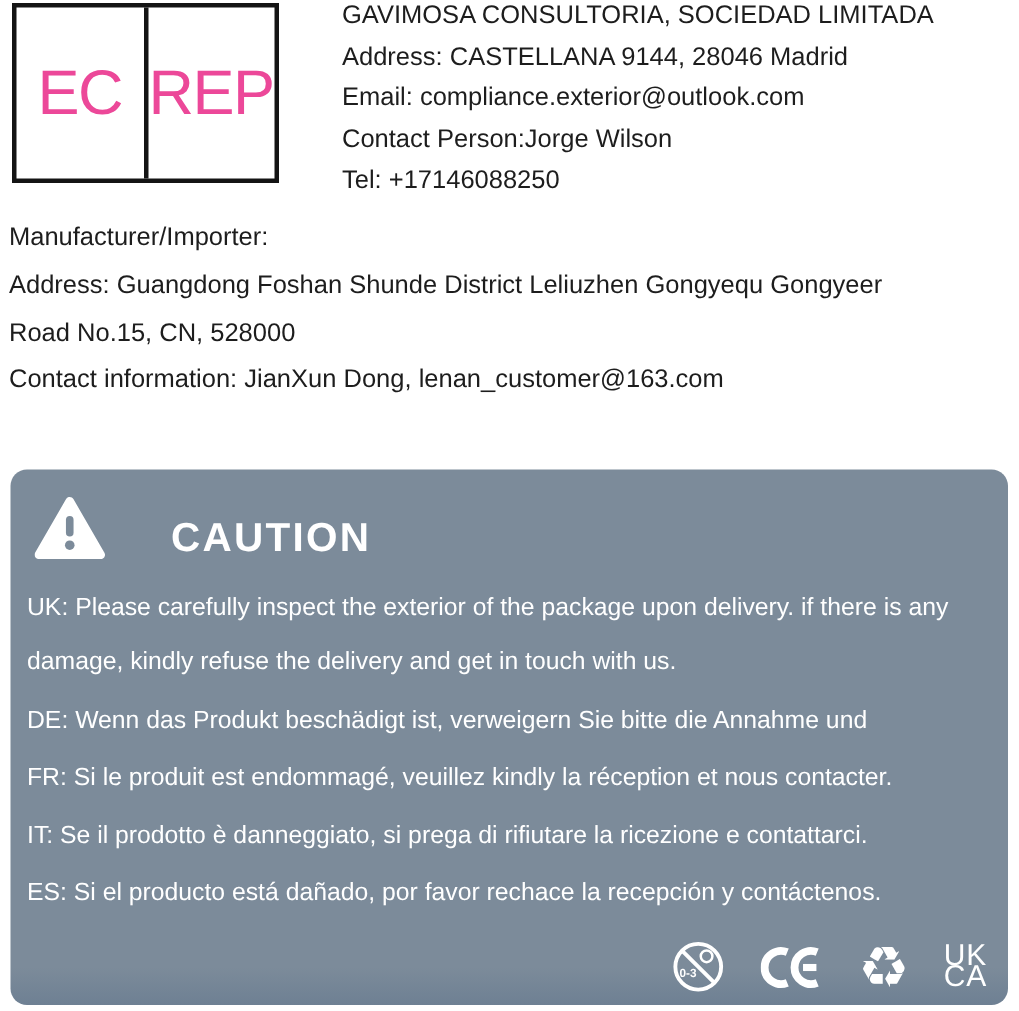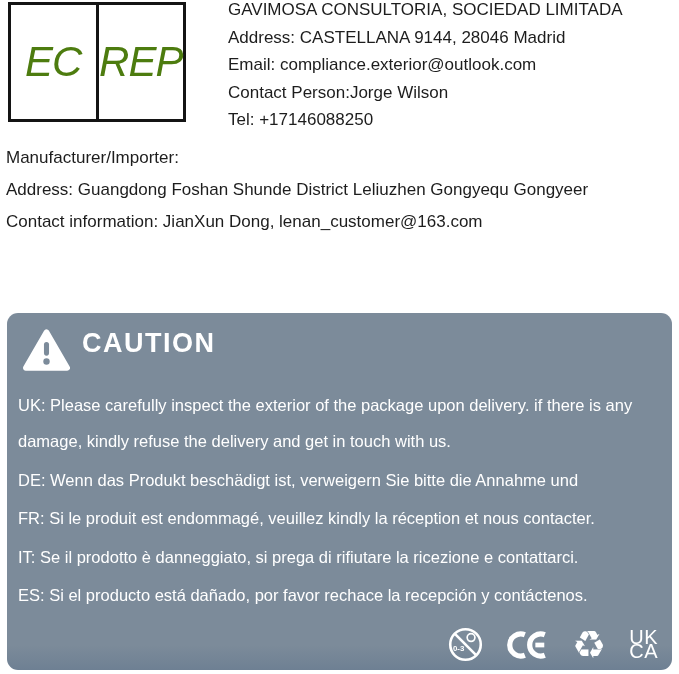--- a/index.html
+++ b/index.html
@@ -7,40 +7,40 @@
     position:relative;width:679px;height:674px;background:#ffffff;
     font-family:"Liberation Sans",sans-serif;color:#1d1d1d;overflow:hidden;
   }
   
   .ecrep{
     position:absolute;left:8px;top:2px;width:172px;height:114px;
     border:3px solid #141414;display:flex;
   }
   .ecrep .cell{
     flex:1;display:flex;align-items:center;justify-content:center;
-    font-size:42px;color:#4d7c0f;letter-spacing:-1px;font-style:italic;
+    font-size:42px;color:#ec4899;letter-spacing:-1px;
   }
   .ecrep .cell + .cell{border-left:3px solid #141414;}
   
   .rep-info{
     position:absolute;left:228px;top:-4px;font-size:17px;line-height:27.6px;
     white-space:nowrap;
   }
   
   .mfr{
     position:absolute;left:6px;top:142px;font-size:17px;line-height:31.8px;
     white-space:nowrap;
   }
   
   .caution{
     position:absolute;left:7px;top:313px;width:665px;height:357px;
     border-radius:11px;color:#ffffff;
     background:linear-gradient(180deg,#7c8b9a 0%,#7c8b9a 93%,#6e8093 100%);
   }
-  .c-head{display:flex;align-items:flex-start;gap:12px;padding:15px 0 0 16px;height:46px;}
+  .c-head{display:flex;align-items:flex-end;gap:44px;padding:15px 0 0 16px;height:46px;}
   .c-title{font-size:27px;font-weight:bold;letter-spacing:1.5px;}
   .c-body{padding:13px 16px 0 11px;font-size:16.5px;font-weight:normal;}
   .wline{line-height:36.4px;white-space:nowrap;}
   .wgroup{margin-bottom:2px;}
   .c-icons{
     position:absolute;right:14px;bottom:7px;display:flex;align-items:center;gap:23px;
   }
   .recycle{
     font-family:"DejaVu Sans",sans-serif;font-size:38px;line-height:34px;color:#fff;
     display:block;
@@ -64,20 +64,21 @@
     <div>GAVIMOSA CONSULTORIA, SOCIEDAD LIMITADA</div>
     <div>Address: CASTELLANA 9144, 28046 Madrid</div>
     <div>Email: compliance.exterior@outlook.com</div>
     <div>Contact Person:Jorge Wilson</div>
     <div>Tel: +17146088250</div>
   </div>
 
   <div class="mfr">
     <div>Manufacturer/Importer:</div>
     <div>Address: Guangdong Foshan Shunde District Leliuzhen Gongyequ Gongyeer</div>
+    <div>Road No.15, CN, 528000</div>
     <div>Contact information: JianXun Dong, lenan_customer@163.com</div>
   </div>
 
   <div class="caution">
     <div class="c-head">
       <svg width="47" height="44" viewBox="0 0 50 46" aria-hidden="true">
         <path d="M 25 4 L 47 42 L 3 42 Z" fill="#ffffff" stroke="#ffffff" stroke-width="6" stroke-linejoin="round"></path>
         <rect x="22.3" y="14.5" width="5.4" height="14.5" rx="2.7" fill="#7c8b9a"></rect>
         <circle cx="25" cy="35.2" r="3.4" fill="#7c8b9a"></circle>
       </svg>

